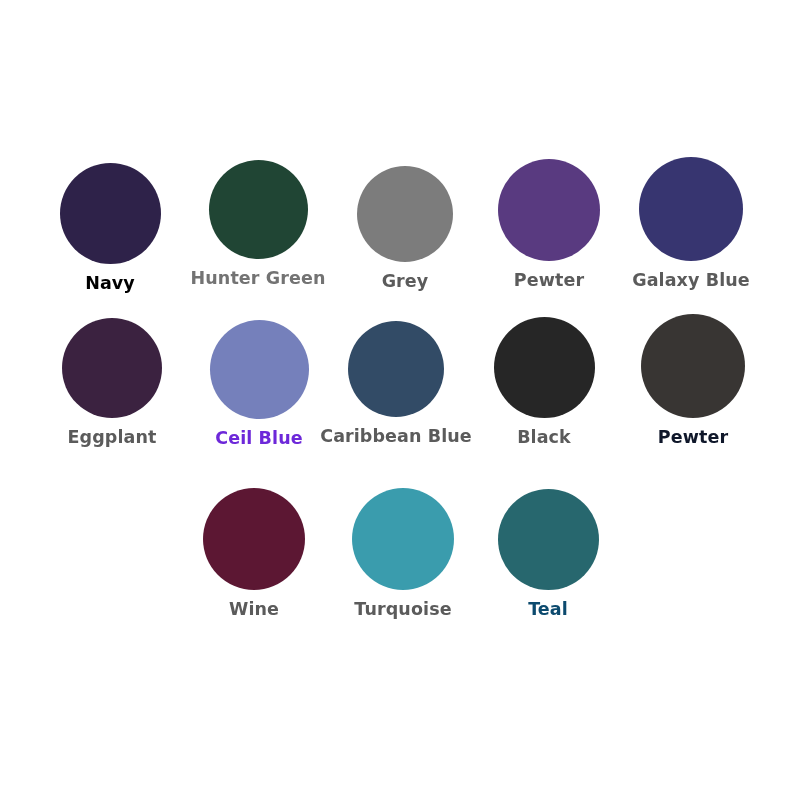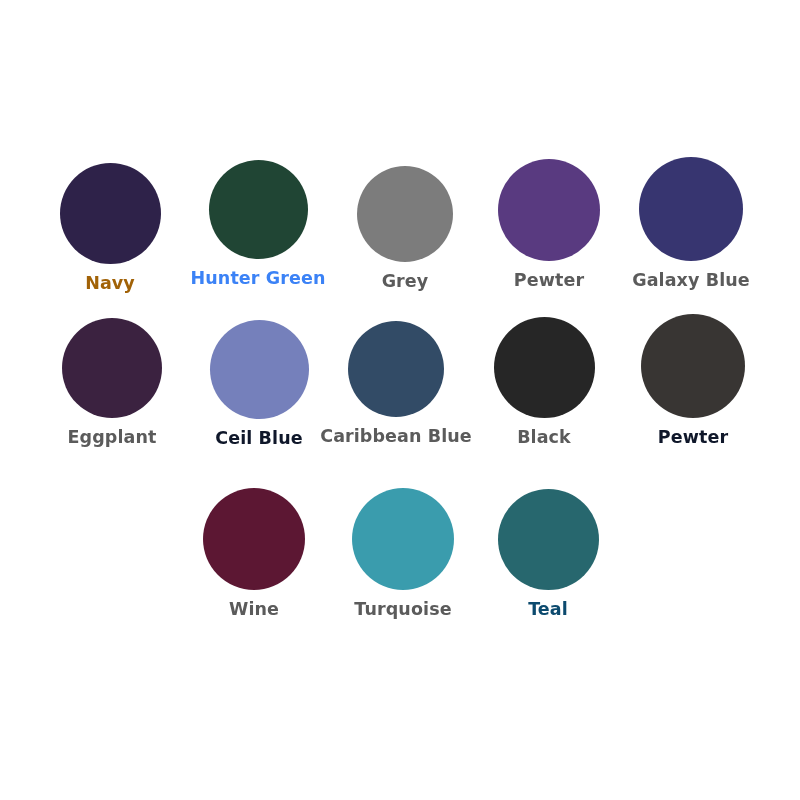--- a/index.html
+++ b/index.html
@@ -43,45 +43,45 @@
     text-align: center;
     line-height: 20px;
   }
 </style>
 </head>
 <body>
 
 <div id="palette" style="background: rgb(255, 255, 255);">
     <div class="swatch" style="left: 35px; top: 163px;">
       <span class="swatch-dot" style="width: 101px; height: 101px; background: rgb(46, 34, 73);"></span>
-      <span class="swatch-label" style="color: #a16207;">Navy</span>
+      <span class="swatch-label" style="color: #000000;">Navy</span>
     </div>
     <div class="swatch" style="left: 183px; top: 160px;">
       <span class="swatch-dot" style="width: 99px; height: 99px; background: rgb(32, 69, 52);"></span>
-      <span class="swatch-label" style="color: #3b82f6;">Hunter Green</span>
+      <span class="swatch-label" style="color: #737373;">Hunter Green</span>
     </div>
     <div class="swatch" style="left: 330px; top: 166px;">
       <span class="swatch-dot" style="width: 96px; height: 96px; background: rgb(124, 124, 124);"></span>
       <span class="swatch-label" style="color: rgb(91, 91, 91);">Grey</span>
     </div>
     <div class="swatch" style="left: 474px; top: 159px;">
       <span class="swatch-dot" style="width: 102px; height: 102px; background: rgb(89, 58, 128);"></span>
       <span class="swatch-label" style="color: rgb(91, 91, 91);">Pewter</span>
     </div>
     <div class="swatch" style="left: 616px; top: 157px;">
       <span class="swatch-dot" style="width: 104px; height: 104px; background: rgb(55, 53, 112);"></span>
       <span class="swatch-label" style="color: rgb(91, 91, 91);">Galaxy Blue</span>
     </div>
     <div class="swatch" style="left: 37px; top: 318px;">
       <span class="swatch-dot" style="width: 100px; height: 100px; background: rgb(59, 34, 64);"></span>
       <span class="swatch-label" style="color: rgb(91, 91, 91);">Eggplant</span>
     </div>
     <div class="swatch" style="left: 184px; top: 320px;">
       <span class="swatch-dot" style="width: 99px; height: 99px; background: rgb(117, 128, 187);"></span>
-      <span class="swatch-label" style="color: #0f172a;">Ceil Blue</span>
+      <span class="swatch-label" style="color: #6d28d9;">Ceil Blue</span>
     </div>
     <div class="swatch" style="left: 321px; top: 321px; justify-content: flex-end;">
       <span class="swatch-dot" style="width: 96px; height: 96px; background: rgb(50, 75, 102);"></span>
       <span class="swatch-label" style="color: rgb(91, 91, 91);">Caribbean Blue</span>
     </div>
     <div class="swatch" style="left: 469px; top: 317px;">
       <span class="swatch-dot" style="width: 101px; height: 101px; background: rgb(38, 38, 38);"></span>
       <span class="swatch-label" style="color: rgb(91, 91, 91);">Black</span>
     </div>
     <div class="swatch" style="left: 618px; top: 314px;">

